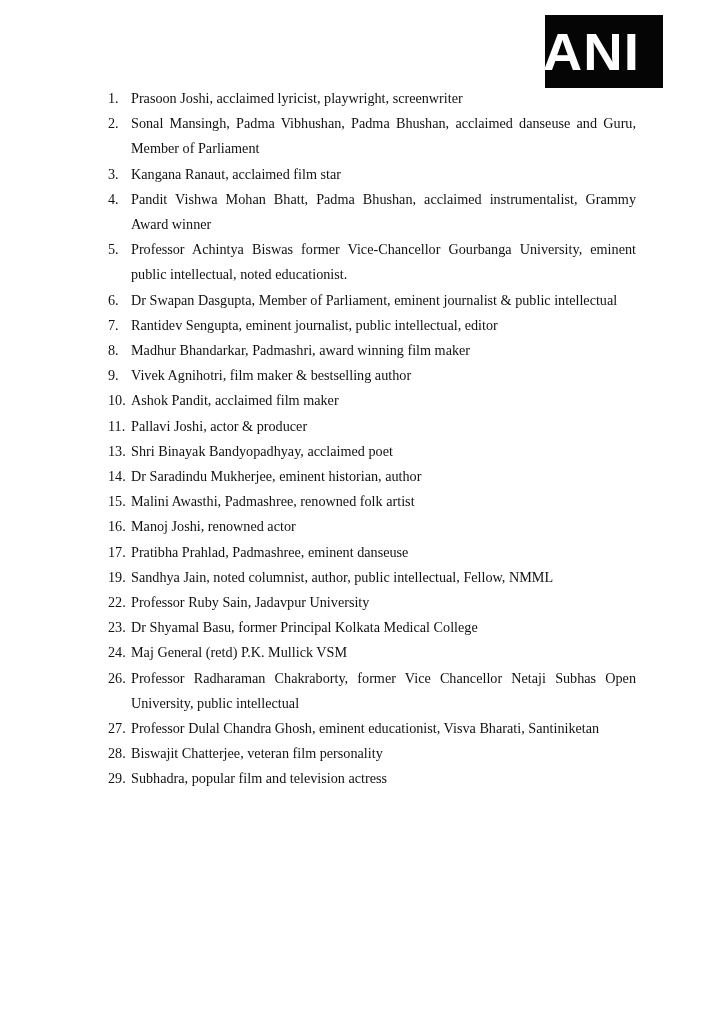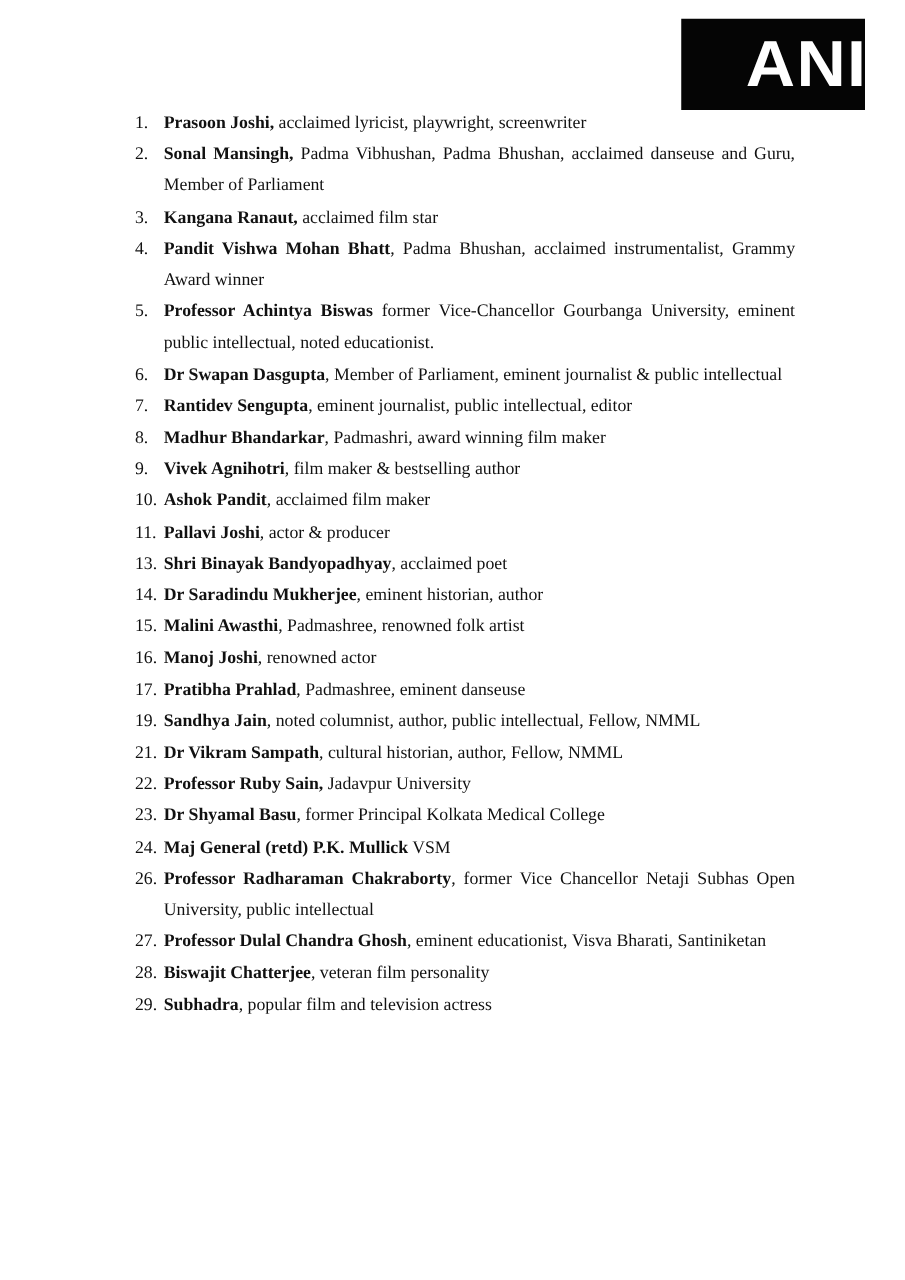--- a/index.html
+++ b/index.html
@@ -12,26 +12,26 @@
     height: 1024px;
     position: relative;
     overflow: hidden;
     font-family: "Liberation Serif", "DejaVu Serif", serif;
     color: #111111;
   }
   .logo {
     position: absolute;
     left: 545px;
     top: 15px;
-    width: 147px;
+    width: 118px;
     height: 73px;
     background: #050505;
     display: flex;
     align-items: center;
-    justify-content: flex-end;
+    justify-content: flex-start;
   }
   .logo-text {
     font-family: "Liberation Sans", "DejaVu Sans", sans-serif;
     font-weight: bold;
     font-size: 52px;
     color: #ffffff;
     letter-spacing: 1px;
     line-height: 1;
     transform: scaleX(1.05);
   }
@@ -52,21 +52,21 @@
   .num {
     flex: 0 0 23px;
     width: 23px;
   }
   .body {
     flex: 1 1 auto;
     text-align: justify;
     text-align-last: left;
   }
   .name {
-    font-weight: bold;
+    font-weight: normal;
   }
 </style>
 </head>
 <body>
 
 <div class="logo">
   <span class="logo-text">ANI</span>
 </div>
 
 <ol class="list">
@@ -132,24 +132,20 @@
     </li>
   <li class="item">
       <span class="num">17.</span>
       <span class="body"><span class="name">Pratibha Prahlad</span><span>, Padmashree, eminent danseuse</span></span>
     </li>
   <li class="item">
       <span class="num">19.</span>
       <span class="body"><span class="name">Sandhya Jain</span><span>, noted columnist, author, public intellectual, Fellow, NMML</span></span>
     </li>
   <li class="item">
-      <span class="num">21.</span>
-      <span class="body"><span class="name">Dr Vikram Sampath</span><span>, cultural historian, author, Fellow, NMML</span></span>
-    </li>
-  <li class="item">
       <span class="num">22.</span>
       <span class="body"><span class="name">Professor Ruby Sain,</span><span> Jadavpur University</span></span>
     </li>
   <li class="item">
       <span class="num">23.</span>
       <span class="body"><span class="name">Dr Shyamal Basu</span><span>, former Principal Kolkata Medical College</span></span>
     </li>
   <li class="item">
       <span class="num">24.</span>
       <span class="body"><span class="name">Maj General (retd) P.K. Mullick</span><span> VSM</span></span>

